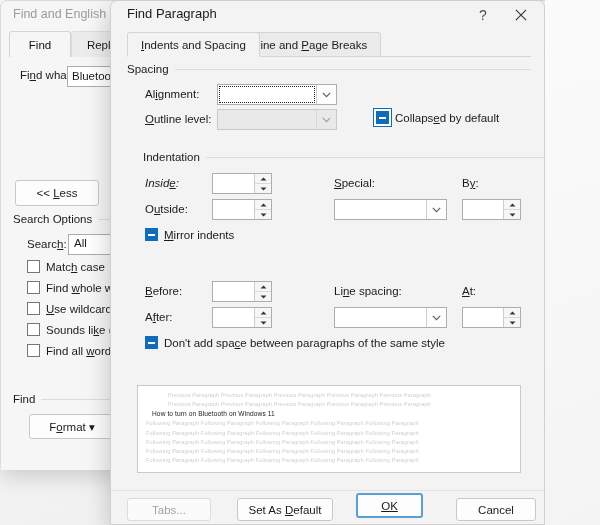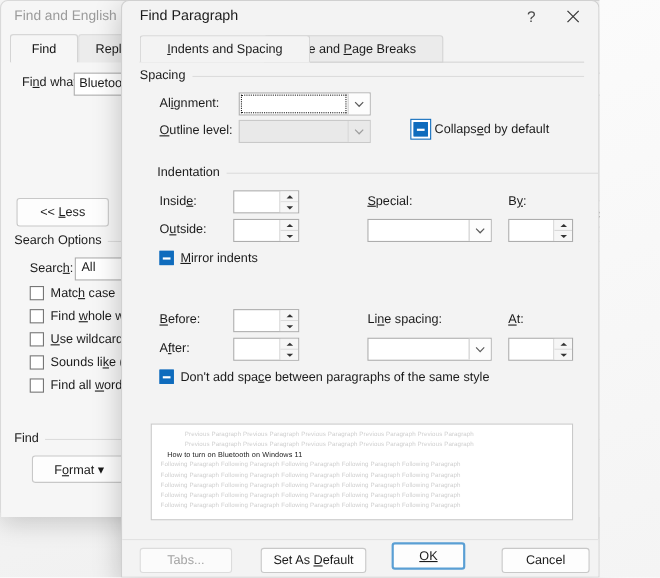--- a/index.html
+++ b/index.html
@@ -100,21 +100,21 @@
   }
   #pg-title { position:absolute; left:16px; top:5px; font-size:13px; color:#1b1b1b; }
   #pg-help { position:absolute; left:359px; top:3px; width:26px; height:22px;
              display:flex; align-items:center; justify-content:center; font-size:14px; color:#4a4a4a; }
   #pg-close { position:absolute; left:397px; top:3px; width:26px; height:22px;
               display:flex; align-items:center; justify-content:center; }
 
   #pg-tabs { position:absolute; left:16px; top:31px; width:404px; height:25px; }
   #pg-tabs .line { position:absolute; left:0; bottom:0; width:404px; height:1px; background:#d4d4d4; }
   .pgtab {
-    position:absolute; top:0; height:25px; padding:0 24px;
+    position:absolute; top:0; height:25px; padding:0 13px;
     display:flex; align-items:center; justify-content:center;
     font-size:11.5px; color:#1b1b1b; background:#ebebeb;
     border:1px solid #d4d4d4; border-radius:3px 3px 0 0;
   }
   .pgtab.active { background:#f3f3f3; border-bottom-color:#f3f3f3; z-index:2; }
 
   #pg-panel { position:absolute; left:16px; top:56px; width:404px; height:430px; }
   #pg-footer { position:absolute; left:0; top:489px; width:435px; height:36px;
                border-top:1px solid #e2e2e2; background:#f3f3f3; }
 
@@ -279,21 +279,21 @@
       <div class="chk" style="position:absolute; left:222px; top:54px;padding-left:27px;">
         <span class="cbox mixed ring"></span>
         <span class="lbl">Collaps<u>e</u>d by default</span>
       </div>
 
       <div class="grp" style="position:absolute; left:0px; top:94px; width:404px;margin-left:16px;">
         <span class="gtitle">Indentation</span>
         <span class="gline"></span>
       </div>
 
-      <div class="lbl" style="position:absolute; left:18px; top:120px;">Insid<u>e</u>:</div>
+      <div class="lbl" style="position:absolute; left:18px; top:120px;font-style:italic;">Insid<u>e</u>:</div>
       <div class="spin" style="position:absolute; left:85px; top:116px; width:60px;">
         <div class="sfield"></div>
         <div class="sbtns">
           <div class="sb">
             <svg width="7" height="4" viewBox="0 0 7 4">
                 <path d="M0.5 3.4 L3.5 0.6 L6.5 3.4 Z" fill="#333"></path>
               </svg>
             </div>
           <div class="sb">
             <svg width="7" height="4" viewBox="0 0 7 4">

